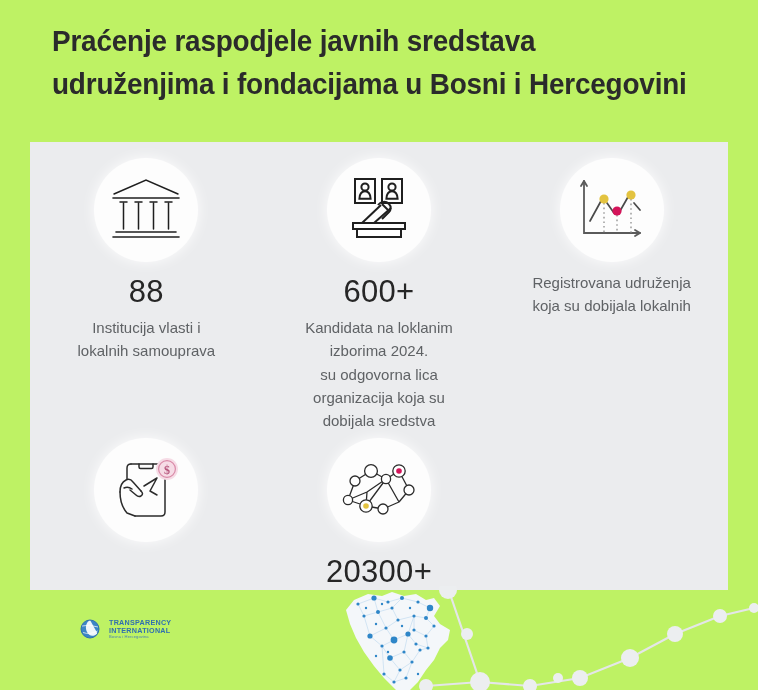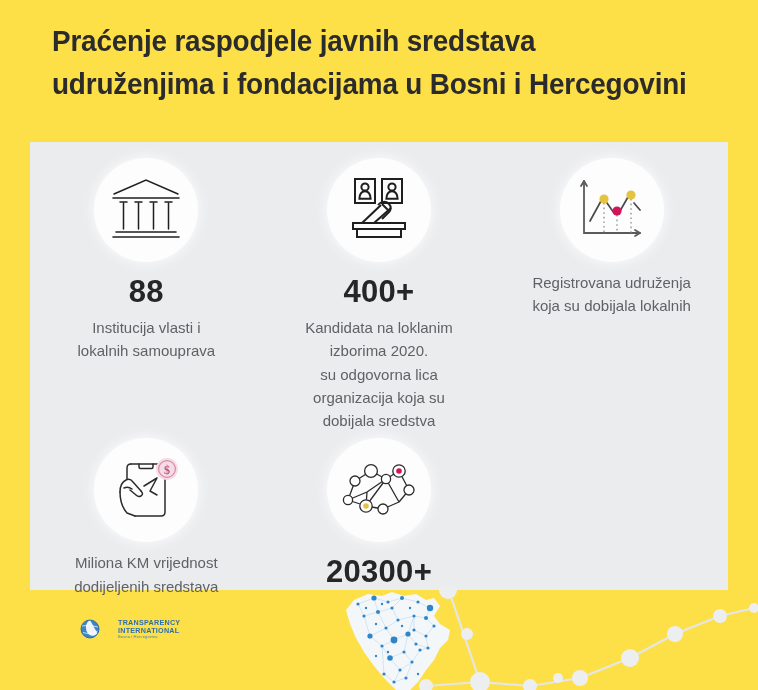--- a/index.html
+++ b/index.html
@@ -5,21 +5,21 @@
   * { margin:0; padding:0; box-sizing:border-box; }
   html, body {
     width:758px; height:690px;
     background:#ffffff;
     font-family:"Liberation Sans", sans-serif;
     overflow:hidden;
   }
   #page {
     position:relative;
     width:758px; height:690px;
-    background:#fde047;
+    background:#bef264;
   }
 
   
   .title-block {
     position:absolute;
     left:52px; top:20px;
     width:670px;
   }
   .title-line {
     font-family:"Liberation Sans Narrow","Liberation Sans", sans-serif;
@@ -63,42 +63,42 @@
     display:flex;
     align-items:center;
     justify-content:center;
     box-shadow:0 0 14px rgba(255,255,255,0.9);
   }
   .badge svg { display:block; }
   .stat-value {
     margin-top:14px;
     font-family:"Liberation Sans Narrow","Liberation Sans", sans-serif;
     font-size:31px;
-    font-weight:700;
+    font-weight:400;
     color:#262626;
     line-height:1;
     letter-spacing:0.3px;
   }
   .stat-caption {
     margin-top:9px;
     font-size:15px;
     color:#5f6265;
     text-align:center;
     line-height:1.55;
     max-width:195px;
     white-space:pre-line;
   }
 
   
   .logo {
     position:absolute;
     left:80px; top:619px;
     display:flex;
     align-items:center;
-    gap:18px;
+    gap:9px;
   }
   .logo-mark { flex:0 0 auto; }
   .logo-text { line-height:1.05; }
   .logo-l1, .logo-l2 {
     font-size:7.2px;
     font-weight:700;
     color:#2f6fb0;
     letter-spacing:0.25px;
   }
   .logo-sub {
@@ -160,22 +160,22 @@
             <path d="M48 16.2 C44.6 16.2 42.6 18.6 42.4 23.8 L53.6 23.8 C53.4 18.6 51.4 16.2 48 16.2 Z"></path>
             <path d="M13 54 L13 62 L57 62 L57 54"></path>
             <path d="M9 48 L61 48 L61 54 L9 54 Z"></path>
             <path d="M18 48 L37 30"></path>
             <path d="M30 48 L47 33"></path>
             <path d="M34 30 C37 26 42 26 45 29 C47.5 31.5 47 35 45 37 L38 44"></path>
             <path d="M38 29 L44 35"></path>
           </g>
         </svg>
       </div>
-      <div class="stat-value">400+</div>
-      <div class="stat-caption">Kandidata na loklanim izborima 2020.
+      <div class="stat-value">600+</div>
+      <div class="stat-caption">Kandidata na loklanim izborima 2024.
 su odgovorna lica organizacija koja su
 dobijala sredstva</div>
     </div>
 
 
     <div class="cell">
       <div class="badge">
         <svg width="72" height="66" viewBox="0 0 72 66">
           <g fill="none" stroke="#5a5a5a" stroke-width="1.8" stroke-linecap="round">
             <path d="M8 4 L8 56 L64 56"></path>
@@ -215,22 +215,20 @@
             <path d="M9 37 Q9 28 15 25 Q19 23 22 27 L30 36"></path>
             <path d="M30 36 Q33 39 30 41 Q27.5 42.5 25 40 L19 35"></path>
             <path d="M9 37 Q9 50 16 58 L24 61"></path>
             <path d="M13 33 Q17 31 21 34"></path>
           </g>
           <circle cx="56" cy="14" r="11" fill="#f6dce6"></circle>
           <circle cx="56" cy="14" r="8.4" fill="none" stroke="#d98aa8" stroke-width="1.2"></circle>
           <text x="56" y="18.6" font-family="Liberation Serif, serif" font-size="12" font-weight="700" fill="#b5557c" text-anchor="middle">$</text>
         </svg>
       </div>
-      <div class="stat-caption">Miliona KM vrijednost
-dodijeljenih sredstava</div>
     </div>
 
     <div class="cell">
       <div class="badge">
         <svg width="74" height="62" viewBox="0 0 74 62">
           <g stroke="#2b2b2b" stroke-width="1.3" fill="none">
             <path d="M13 22 L6 41 M13 22 L29 12 M29 12 L44 20 M44 20 L57 12
                      M57 12 L67 31 M67 31 L57 43 M57 43 L44 20
                      M6 41 L24 47 M24 47 L44 20 M24 47 L41 50 M41 50 L57 43
                      M6 41 L25 33 M25 33 L44 20 M25 33 L24 47"></path>

